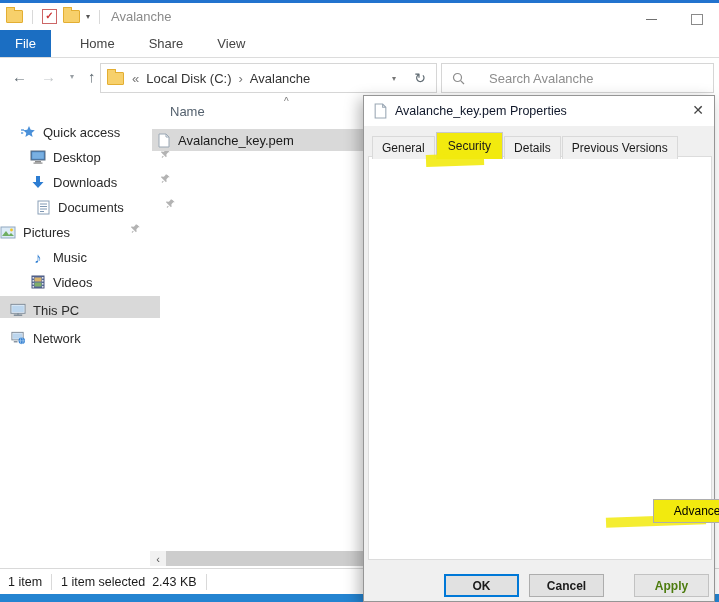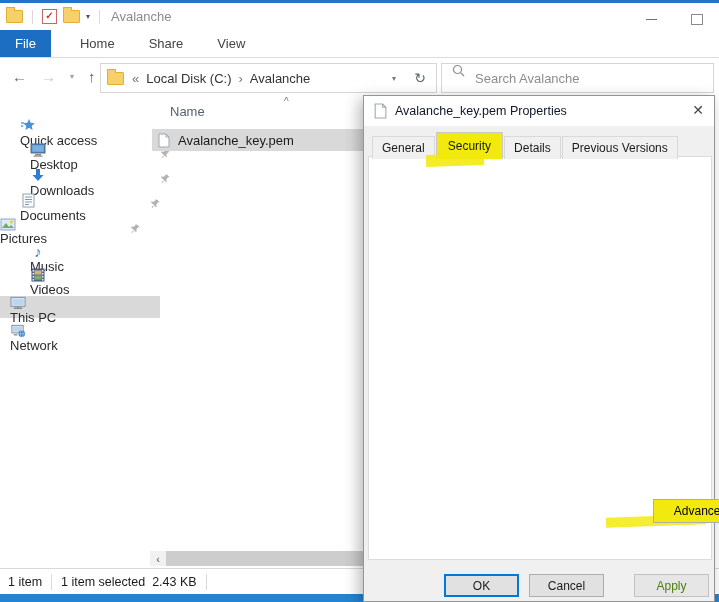--- a/index.html
+++ b/index.html
@@ -27,27 +27,27 @@
   .nav-glyph{font-size:15px;color:#5f6a72;}
   .nav-glyph.disabled{color:#c3c6c9;}
   .nav-glyph.small{font-size:8px;color:#9aa0a5;}
   #nav-icons{display:flex;align-items:center;gap:14px;padding-left:12px;width:86px;}
   #address-box{position:absolute;left:100px;top:63px;width:303px;height:28px;border:1px solid #d6d6d6;background:#fff;display:flex;align-items:center;font-size:13px;color:#333;}
   #address-box .folder-ico{margin-left:6px;}
   .crumb{padding:0 5px;}
   .crumb-sep{color:#777;padding:0 2px;}
   #addr-caret{margin-left:auto;margin-right:8px;color:#777;font-size:8px;}
   #refresh-box{position:absolute;left:404px;top:63px;width:32px;height:28px;border:1px solid #d6d6d6;border-left:none;display:flex;align-items:center;justify-content:center;color:#5f6a72;font-size:14px;background:#fff;}
-  #search-box{position:absolute;left:441px;top:63px;width:271px;height:28px;border:1px solid #d6d6d6;background:#fff;display:flex;}
+  #search-box{position:absolute;left:441px;top:63px;width:271px;height:28px;border:1px solid #d6d6d6;background:#fff;display:flex;align-items:center;gap:14px;}
   #search-box svg{margin:0 8px 0 10px;}
   #search-input{border:none;outline:none;flex:1;font-size:13px;font-family:"Liberation Sans",sans-serif;color:#333;}
   #search-input::placeholder{color:#8d8d8d;}
   
   #sidebar{left:0;top:95px;width:150px;height:455px;background:#fff;}
-  .side-row{position:absolute;left:0;width:150px;height:22px;display:flex;align-items:flex-start;font-size:13px;color:#2b2b2b;flex-direction:column;}
+  .side-row{position:absolute;left:0;width:150px;height:22px;display:flex;align-items:flex-end;font-size:13px;color:#2b2b2b;}
   .side-row .ic{width:16px;height:16px;display:inline-flex;align-items:center;justify-content:center;margin-right:7px;}
   .side-row.selected{background:#d9d9d9;}
   .pin{position:absolute;right:10px;top:4px;transform:rotate(45deg);opacity:.75;}
   
   #col-header{left:170px;top:104px;font-size:13px;color:#54616e;}
   #sort-ind{left:284px;top:96px;font-size:10px;color:#777;}
   #file-row{left:152px;top:129px;width:211px;height:22px;background:#d9d9d9;display:flex;align-items:center;}
   #file-row .ic{margin:0 8px 0 6px;display:inline-flex;}
   #file-row span.nm{font-size:13px;color:#1b1b1b;}
   #hscroll{left:150px;top:551px;width:213px;height:15px;background:#f1f1f1;display:flex;align-items:center;}
@@ -83,21 +83,21 @@
   #deny-hdr{left:288px;top:259px;width:44px;text-align:center;}
   #perm-list{left:12px;top:276px;width:326px;height:116px;border:1px solid #7b838c;background:#fff;box-sizing:border-box;padding-top:4px;}
   .perm-row{height:19px;position:relative;}
   .perm-row .nm{position:absolute;left:12px;top:2px;font-size:12px;}
   .perm-row .allow,.perm-row .deny{position:absolute;top:0;width:44px;text-align:center;color:#b4b4b4;font-size:14px;font-weight:bold;}
   .perm-row .allow{left:206px;}
   .perm-row .deny{left:276px;}
   #adv-hint{left:14px;top:399px;width:238px;line-height:14px;}
   #adv-btn{left:250px;top:403px;width:95px;height:24px;background:#f2ea0e;border:1px solid #adadad;box-sizing:border-box;display:flex;align-items:center;justify-content:center;font-size:12px;color:#000;z-index:2;margin-left:39px;}
   #adv-hl-blob{left:242px;top:420px;width:100px;height:10px;background:rgba(242,234,14,.85);transform:rotate(-2deg);z-index:1;}
-  .foot-btn{position:absolute;top:478px;width:75px;height:23px;background:#e1e1e1;border:1px solid #adadad;box-sizing:border-box;display:flex;align-items:center;justify-content:center;font-size:12px;color:#1b1b1b;}
+  .foot-btn{position:absolute;top:478px;width:75px;height:23px;background:#e1e1e1;border:1px solid #adadad;box-sizing:border-box;display:flex;align-items:center;justify-content:center;font-size:12px;color:#1b1b1b;font-weight:bold;}
   #ok-btn{left:80px;border:2px solid #0078d7;}
   #cancel-btn{left:165px;}
   #apply-btn{left:270px;border-color:#c2c2c2;color:#4d7c0f;background:#e6e6e6;}
 </style>
 </head>
 <body>
 
 <div id="screen">
 
   <div class="abs" id="accent-line"></div>
@@ -187,21 +187,21 @@
             <rect x="5" y="11" width="6" height="1.5" fill="#8a8a8a"></rect>
             <rect x="3.5" y="12.5" width="9" height="1.2" fill="#8a8a8a"></rect>
           </svg>
         </span>
       <span>Desktop</span>
       <span class="pin"><svg width="10" height="10" viewBox="0 0 10 10">
             <path d="M3.5 0.5 h3 v0.8 h-0.7 v3 l1.9 1.7 v0.8 h-7.4 v-0.8 l1.9-1.7 v-3 h-0.7 Z" fill="#9a9a9a"></path>
             <line x1="5" y1="7.8" x2="5" y2="10" stroke="#9a9a9a"></line>
           </svg></span>
     </div>
-    <div class="side-row" style="top:98px;padding-left:20px">
+    <div class="side-row" style="top:98px;padding-left:35px">
       <span class="ic">
           <svg width="13" height="15" viewBox="0 0 13 15">
             <rect x="1" y="1" width="11" height="13" fill="#fff" stroke="#8aa0b8"></rect>
             <line x1="3" y1="4" x2="10" y2="4" stroke="#7f98b4"></line>
             <line x1="3" y1="6.5" x2="10" y2="6.5" stroke="#7f98b4"></line>
             <line x1="3" y1="9" x2="10" y2="9" stroke="#7f98b4"></line>
             <line x1="3" y1="11.5" x2="7" y2="11.5" stroke="#7f98b4"></line>
           </svg>
         </span>
       <span>Documents</span>

